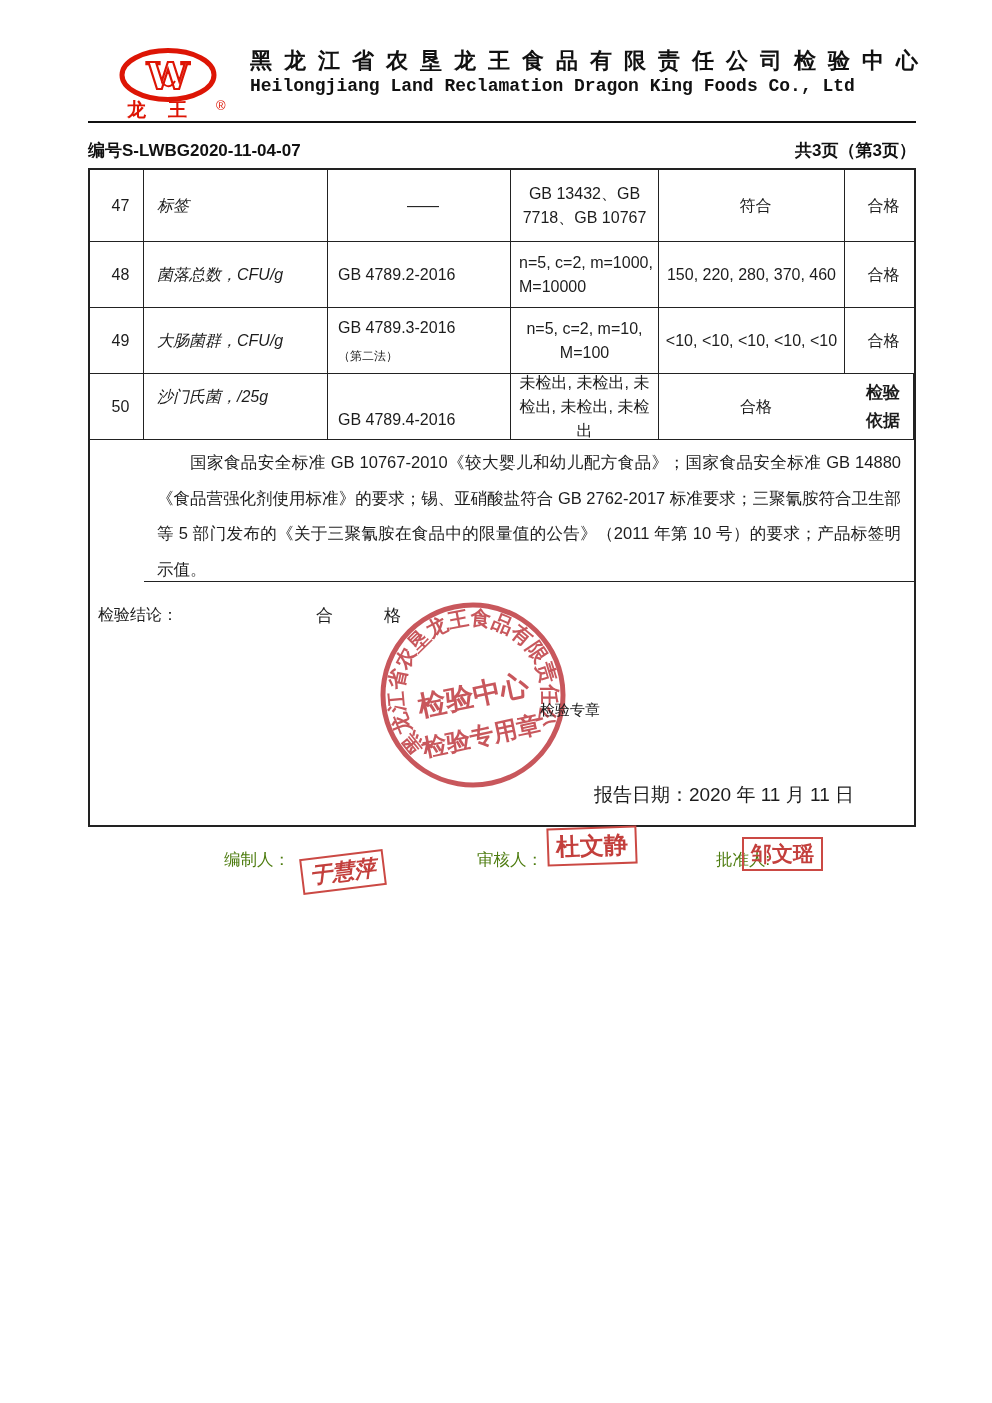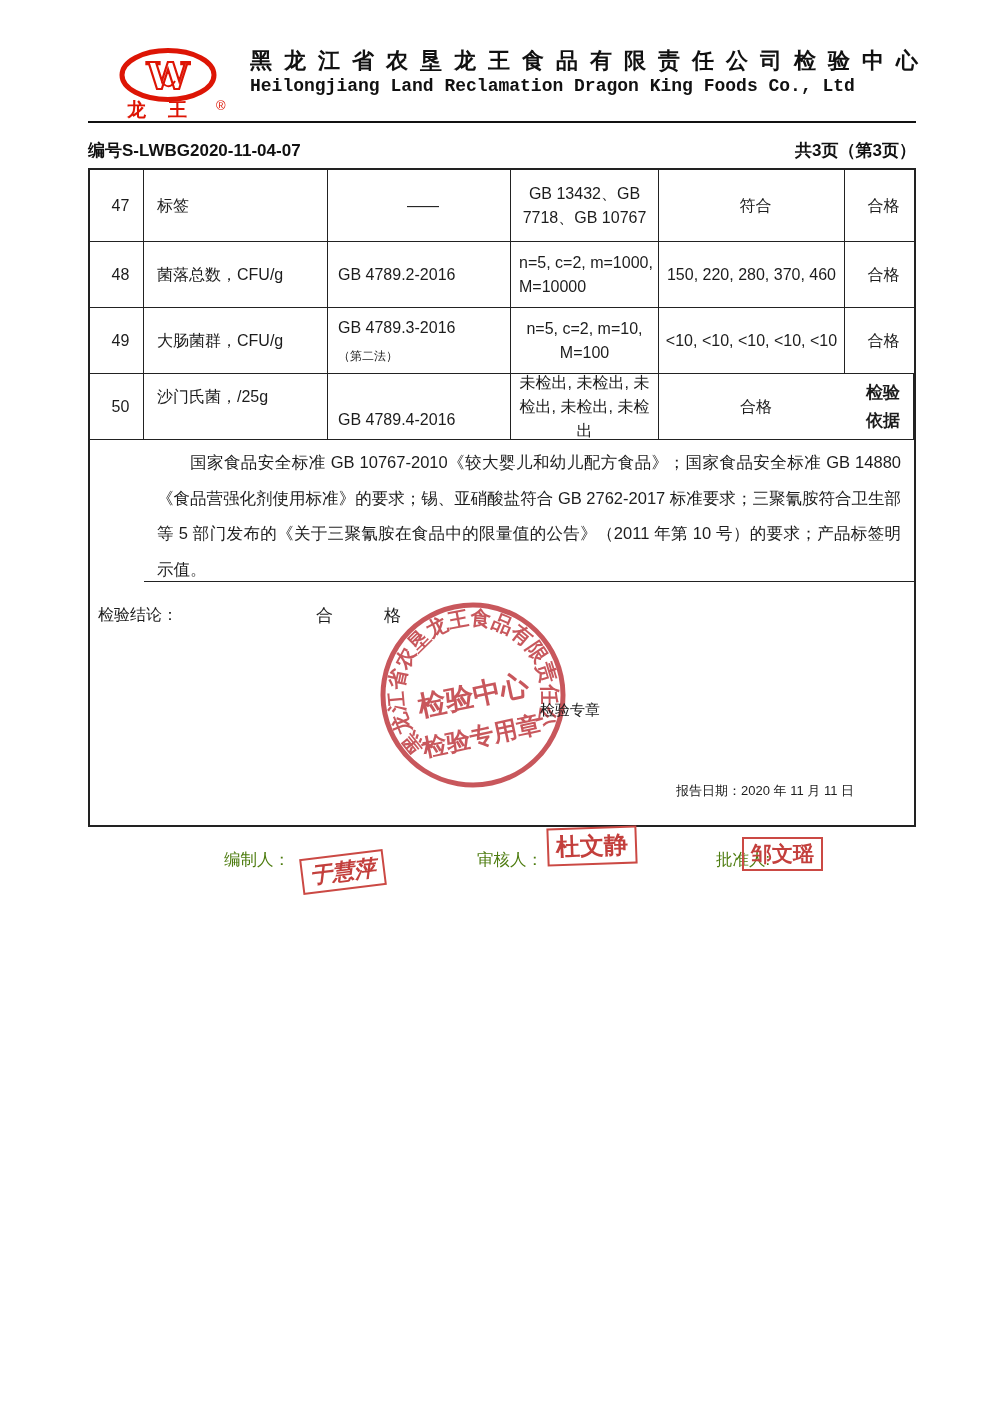--- a/index.html
+++ b/index.html
@@ -17,40 +17,40 @@
 
   
   .docline { position:absolute; left:88px; top:139px; width:828px; display:flex; justify-content:space-between; font-weight:bold; font-size:17px; color:#111; }
 
   
   .rtable { position:absolute; left:88px; top:168px; width:828px; border:2px solid #222; display:grid;
             grid-template-columns:54px 184px 183px 148px 186px 69px;
             grid-template-rows:72px 66px 66px 66px 142px 243px; font-size:16px; }
   .cell { border-right:1px solid #222; border-bottom:1px solid #222; display:flex; align-items:center; justify-content:center; text-align:center; line-height:1.5;padding-left:8px; }
   .cell.last-col { border-right:none; }
-  .cell.left { justify-content:flex-start; text-align:right; padding-left:13px; }
+  .cell.left { justify-content:flex-start; text-align:right; padding-left:13px;font-style:italic; }
   .cell.method { justify-content:flex-start; text-align:left; padding:4px 6px 4px 10px; }
   .cell.req-left { justify-content:flex-start; text-align:left; padding:4px 4px 4px 8px; }
   .cell.top-align { align-items:flex-start; padding-top:11px; }
   .cell.bottom-align { align-items:flex-end; padding-bottom:7px; }
   .cell.pad-x { padding-left:6px; padding-right:6px; }
   .num { font-size:16px; }
   .note-small { font-size:12px; }
 
   
   .basis-label { flex-direction:column; gap:2px; font-weight:bold; font-size:17px; }
   .basis-text { grid-column:2 / 7; border-right:none; display:block; padding:5px 13px 4px 13px; text-indent:2em; line-height:35.5px; font-size:16.5px; text-align:justify; }
 
   
   .concl-cell { grid-column:1 / 7; border-right:none; border-bottom:none; position:relative; display:block; }
   .concl-label { position:absolute; left:8px; top:21px; font-size:16px; }
   .concl-value { position:absolute; left:226px; top:21px; font-size:17px; letter-spacing:17px; }
   .stamp-wrap { position:absolute; left:283px; top:13px; width:200px; height:200px; transform:rotate(-12deg); opacity:0.92; }
   .stamp-note { position:absolute; left:450px; top:117px; font-size:15px; }
-  .report-date { position:absolute; right:60px; top:199px; font-size:13px; }
+  .report-date { position:absolute; right:60px; top:199px; font-size:19px; }
 
   
   .sig-label { position:absolute; font-size:16.5px; color:#4d7c0f; }
   .sig-stamp { position:absolute; border:2.5px solid #cb4944; color:#c33f3c; padding:1px 7px; white-space:nowrap; background:transparent; font-weight:bold; }
   .sig-prepared-label { left:224px; top:849px; }
   .sig-prepared-stamp { left:301px; top:854px; font-size:22px; transform:rotate(-7deg); font-style:italic; }
   .sig-reviewed-label { left:477px; top:849px; }
   .sig-reviewed-stamp { left:547px; top:827px; font-size:24px; transform:rotate(-2deg); }
   .sig-approved-label { left:716px; top:849px; }
   .sig-approved-stamp { left:742px; top:837px; font-size:21px; }

